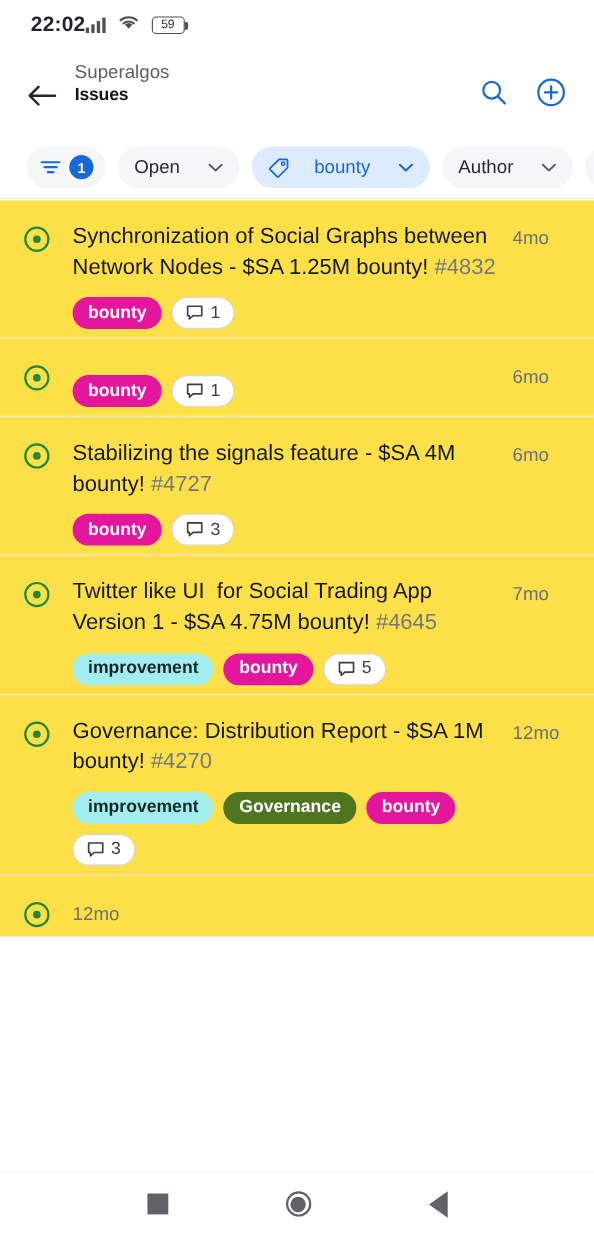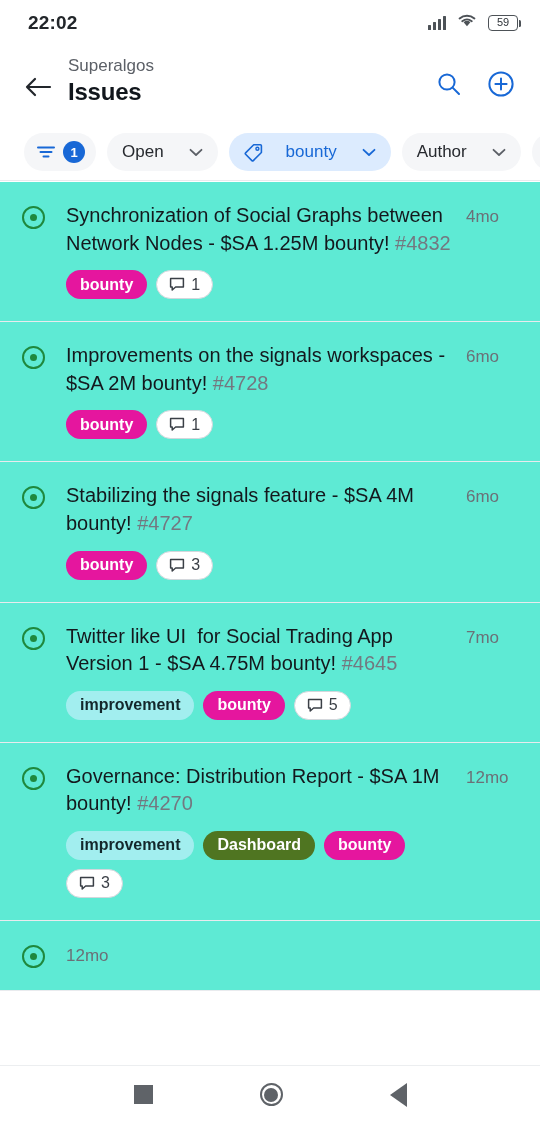--- a/index.html
+++ b/index.html
@@ -8,21 +8,21 @@
     background: #ffffff;
     font-family: "Liberation Sans", sans-serif;
     overflow: hidden;
   }
   body { position: relative; }
 
   
   .statusbar {
     height: 45px;
     display: flex; align-items: center;
-    justify-content: space-between;
+    justify-content: flex-start;
     padding: 0 22px 0 28px;
   }
   .status-time {
     font-size: 19px; font-weight: bold; color: #22262a;
     letter-spacing: .2px;
   }
   .status-icons { display: flex; align-items: center; gap: 11px; }
   .sig { display: flex; align-items: flex-end; gap: 2px; height: 15px; }
   .sig i { display: block; width: 3px; background: #4d5257; border-radius: .5px; }
   .sig i:nth-child(1){ height: 5px; }
@@ -51,21 +51,21 @@
     width: 44px; height: 44px; flex: none;
     display: flex; align-items: center; justify-content: center;
     margin-top: 14px; margin-left: -6px;
   }
   .titles { flex: 1; padding-left: 8px; padding-top: 4px; min-width: 0; }
   .repo-name {
     font-size: 17px; color: #5c6067; line-height: 1.35;
     white-space: nowrap; overflow: hidden; text-overflow: ellipsis;
   }
   .page-title {
-    font-size: 24px; font-weight: bold; color: #11161c;
+    font-size: 16px; font-weight: bold; color: #11161c;
     line-height: 1.25; letter-spacing: -.2px; margin-top: -1px;
   }
   .header-actions { display: flex; align-items: center; gap: 18px; margin-top: 16px; }
   .hicon { width: 34px; height: 34px; display: flex; align-items: center; justify-content: center; }
 
   
   .filterbar {
     height: 58px; display: flex; align-items: center;
     gap: 11px; padding: 0 0 0 24px;
     overflow: hidden; white-space: nowrap;
@@ -88,23 +88,23 @@
   .badge-count {
     background: #1868d6; color: #fff;
     width: 22px; height: 22px; border-radius: 11px;
     display: inline-flex; align-items: center; justify-content: center;
     font-size: 13px; font-weight: bold;
   }
 
   
   .list { position: absolute; top: 182px; bottom: 58px; left: 0; right: 0; overflow: hidden; background:#fff;}
   .issue-row {
-    display: flex; padding: 20px 22px 22px 22px;
+    display: flex; padding: 20px 22px 8px 22px;
     border-bottom: 1px solid #e9ebee;
-    background: #5eead4;
+    background: #fde047;
   }
   .state-icon { flex: none; width: 44px; padding-top: 4px; }
   .ring {
     width: 23px; height: 23px; border-radius: 50%;
     border: 2px solid #1f883d; position: relative;
   }
   .ring::after {
     content: ""; position: absolute; left: 50%; top: 50%;
     width: 7px; height: 7px; margin: -3.5px 0 0 -3.5px;
     background: #1f883d; border-radius: 50%;
@@ -261,21 +261,20 @@
           </span>
         </div>
       </div>
       <div class="timestamp">4mo</div>
     </div>
     <div class="issue-row">
       <div class="state-icon">
         <div class="ring"></div>
       </div>
       <div class="issue-body">
-        <div class="issue-title">Improvements on the signals workspaces - $SA 2M bounty!<span class="issue-num"> #4728</span></div>
         <div class="labels">
           <span class="label" style="background: rgb(229, 22, 158); color: rgb(255, 255, 255);">bounty</span>
           <span class="comment-pill">
             <svg width="16" height="15" viewBox="0 0 16 15">
               <path d="M1.6 1.4 H14.4 V10 H6.6 L3.2 13 V10 H1.6 Z" stroke="#3a3f46" stroke-width="1.5" fill="none" stroke-linejoin="round"></path>
             </svg>
             <span>1</span>
           </span>
         </div>
       </div>
@@ -319,21 +318,21 @@
       <div class="timestamp">7mo</div>
     </div>
     <div class="issue-row">
       <div class="state-icon">
         <div class="ring"></div>
       </div>
       <div class="issue-body">
         <div class="issue-title">Governance: Distribution Report - $SA 1M bounty!<span class="issue-num"> #4270</span></div>
         <div class="labels">
           <span class="label" style="background: rgb(162, 238, 239); color: rgb(19, 39, 43);">improvement</span>
-          <span class="label" style="background: rgb(79, 117, 33); color: rgb(255, 255, 255);">Dashboard</span>
+          <span class="label" style="background: rgb(79, 117, 33); color: rgb(255, 255, 255);">Governance</span>
           <span class="label" style="background: rgb(229, 22, 158); color: rgb(255, 255, 255);">bounty</span>
           <span class="comment-pill">
             <svg width="16" height="15" viewBox="0 0 16 15">
               <path d="M1.6 1.4 H14.4 V10 H6.6 L3.2 13 V10 H1.6 Z" stroke="#3a3f46" stroke-width="1.5" fill="none" stroke-linejoin="round"></path>
             </svg>
             <span>3</span>
           </span>
         </div>
       </div>
       <div class="timestamp">12mo</div>

